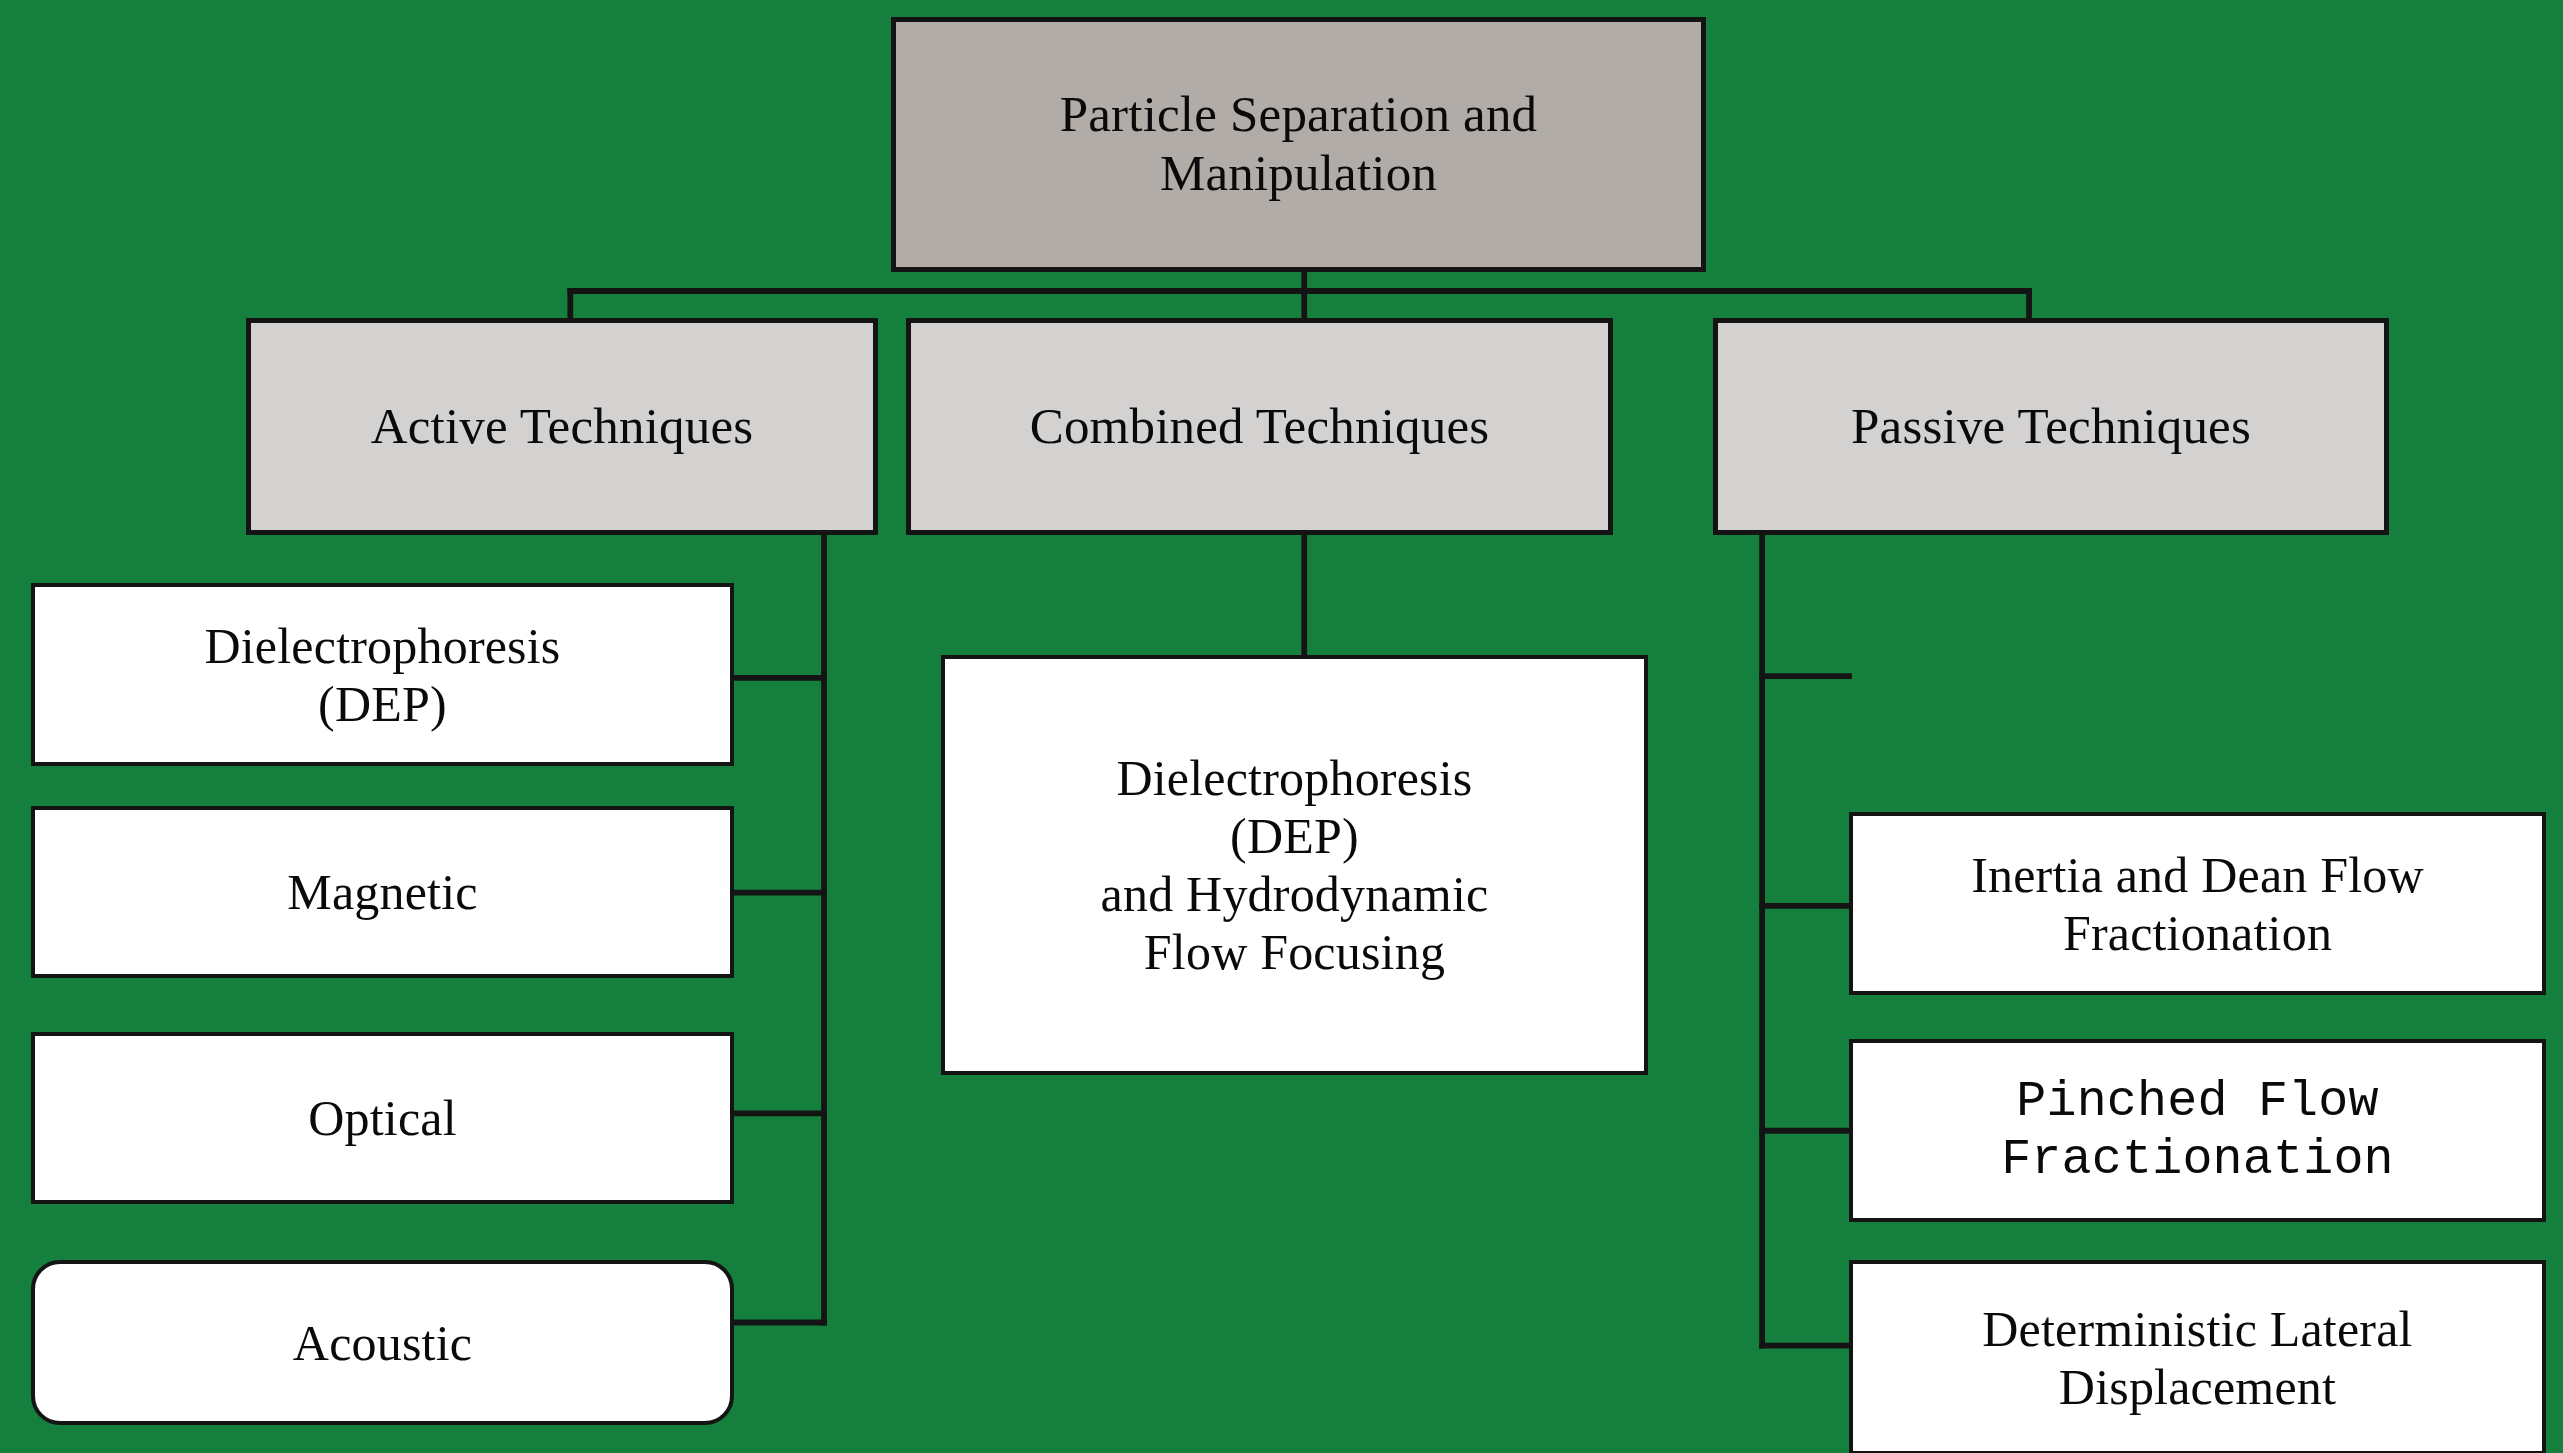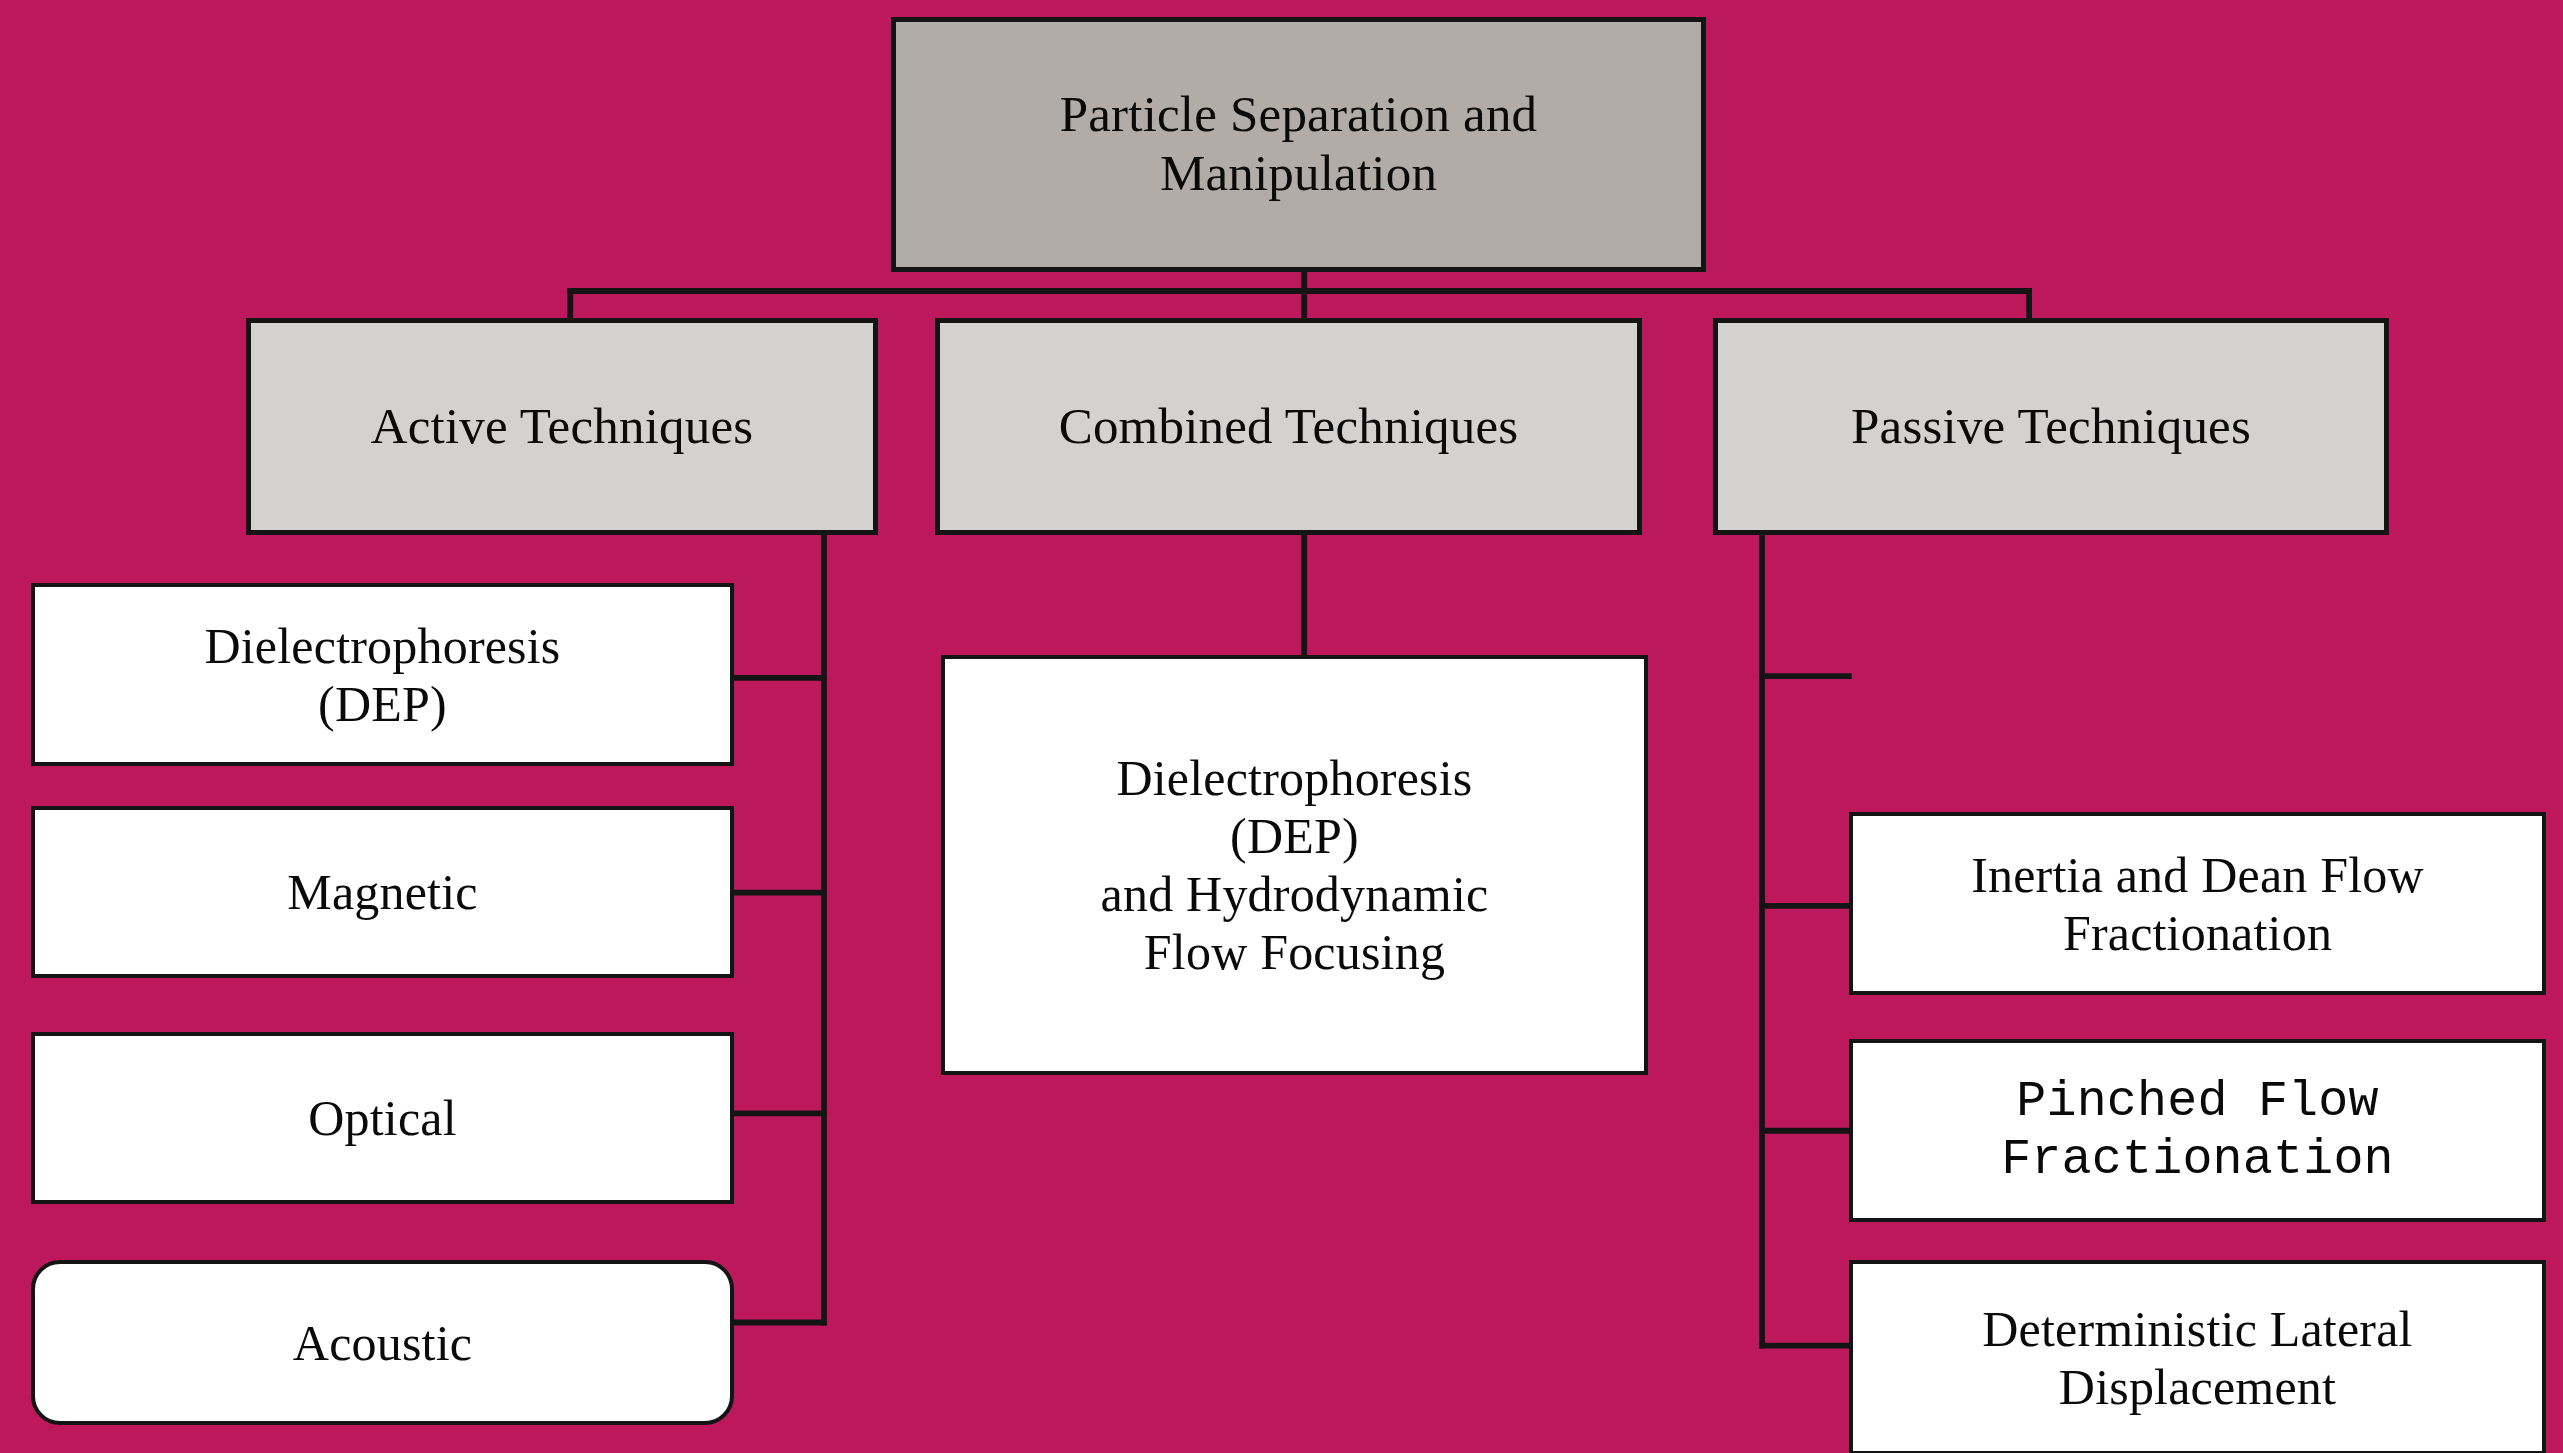--- a/index.html
+++ b/index.html
@@ -5,21 +5,21 @@
 <style>
   html, body {
     margin: 0;
     padding: 0;
     background: #ffffff;
   }
   #canvas {
     position: relative;
     width: 2563px;
     height: 1454px;
-    background: #be185d;
+    background: #15803d;
     overflow: hidden;
     font-family: "Liberation Serif", "DejaVu Serif", serif;
   }
   #edges {
     position: absolute;
     left: 0;
     top: 0;
     width: 2563px;
     height: 1454px;
     pointer-events: none;
@@ -90,21 +90,21 @@
       <path d="M 2132 1368 L 2237 1368"></path>
       <path d="M 2132 1628 L 2237 1628"></path>
     </g>
   </svg>
 
   <div class="node root" style="left:891px; top:16.5px; width:815px; height:255px;">Particle Separation and
 Manipulation</div>
 
   <div class="node level2" style="left:246px; top:318px; width:632px; height:217px;">Active Techniques</div>
 
-  <div class="node level2" style="left:935px; top:318px; width:707px; height:217px;">Combined Techniques</div>
+  <div class="node level2" style="left:906px; top:318px; width:707px; height:217px;">Combined Techniques</div>
 
   <div class="node level2" style="left:1692px; top:318px; width:676px; height:217px;margin-left:21px;">Passive Techniques</div>
 
   <div class="node leaf" style="left:31px; top:583px; width:703px; height:183px;">Dielectrophoresis
 (DEP)</div>
 
   <div class="node leaf" style="left:31px; top:806px; width:703px; height:172px;">Magnetic</div>
 
   <div class="node leaf" style="left:31px; top:1032px; width:703px; height:172px;">Optical</div>
 

